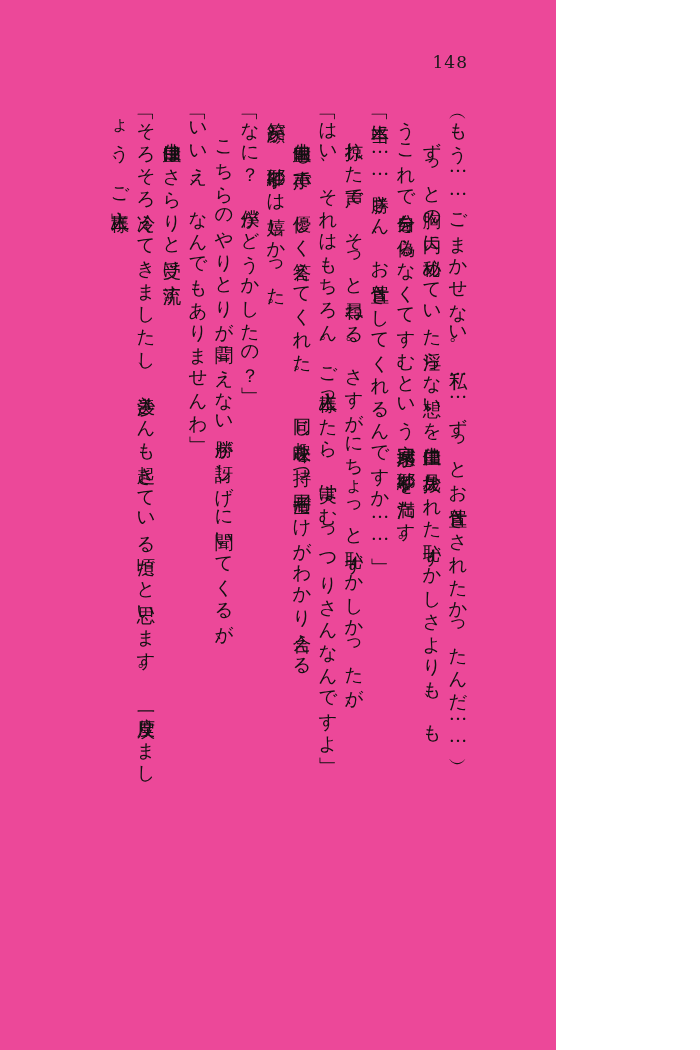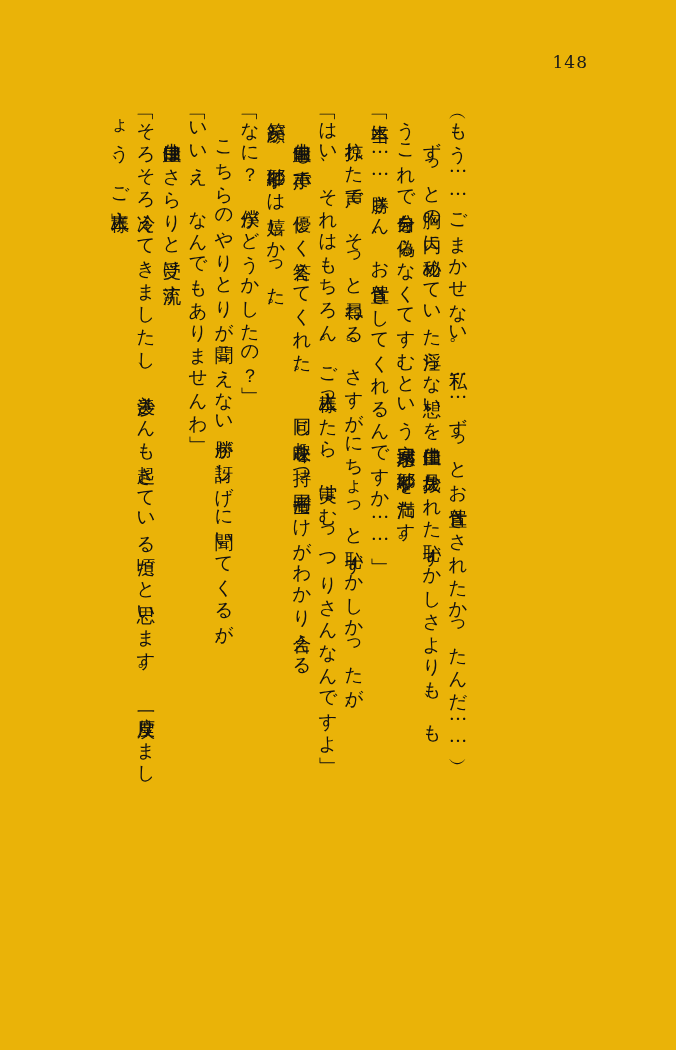--- a/index.html
+++ b/index.html
@@ -9,23 +9,23 @@
   }
   body {
     width: 700px;
     height: 1050px;
     overflow: hidden;
     font-family: "DejaVu Serif", "Liberation Serif", serif;
     color: #111111;
   }
   .page {
     position: relative;
-    width: 676px;
+    width: 556px;
     height: 1050px;
-    background: #eab308;
+    background: #ec4899;
     box-sizing: border-box;
   }
   .page-number {
     position: absolute;
     top: 52px;
     right: 88px;
     font-size: 17px;
     letter-spacing: 1px;
     color: #1a1a1a;
     font-family: "DejaVu Serif", "Liberation Serif", serif;

